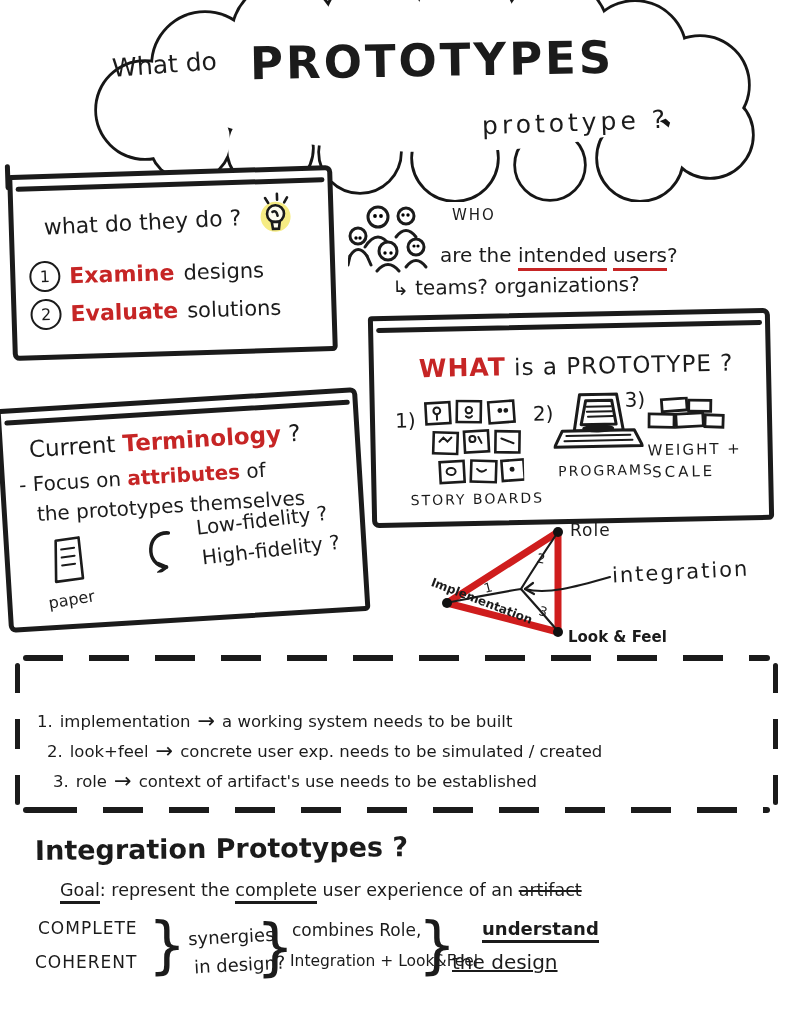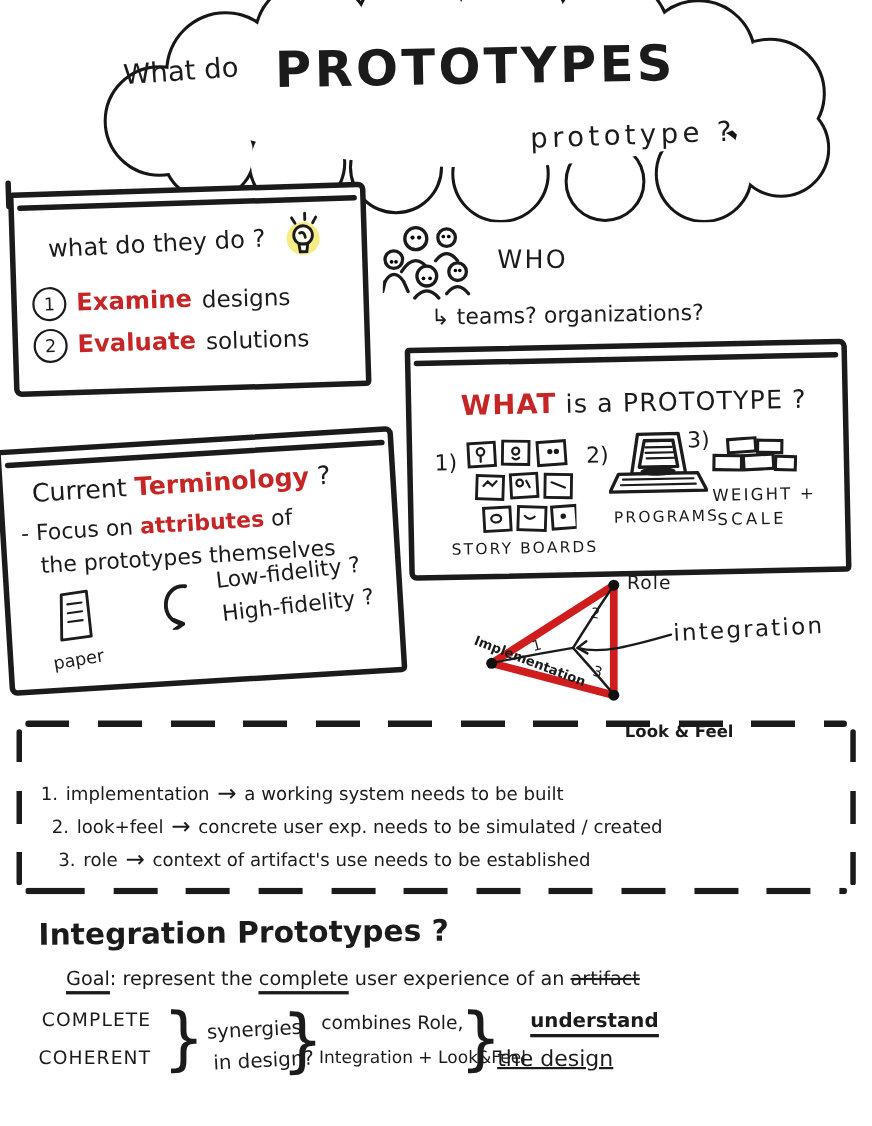--- a/index.html
+++ b/index.html
@@ -147,21 +147,24 @@
       <circle cx="55" cy="12" r="1.7"></circle>
         <circle cx="60" cy="12" r="1.7"></circle>
       <circle cx="8" cy="35" r="1.7"></circle>
         <circle cx="12" cy="35" r="1.7"></circle>
       <circle cx="37" cy="50" r="1.7"></circle>
         <circle cx="43" cy="50" r="1.7"></circle>
       <circle cx="66" cy="43" r="1.6"></circle>
         <circle cx="70" cy="43" r="1.6"></circle>
     </g>
   </svg>
-  <div class="abs hw" style="left:452px;top:224px;font-size:23px;letter-spacing:2px;">WHO</div>
+  <div class="abs hw" style="left:452px;top:206px;font-size:15px;letter-spacing:2px;">WHO</div>
+  <div class="abs hw" style="left:440px;top:243px;font-size:20px;">
+    <span>are the </span><span class="u-red">intended</span><span> </span><span class="u-red">users</span><span>?</span>
+  </div>
   <div class="abs hw" style="left:392px;top:274px;font-size:20px;transform:rotate(-1deg);">↳ teams? organizations?</div>
 
   <div class="panel" style="left:370px;top:312px;width:402px;height:212px;transform:rotate(-1.2deg);">
     <div class="topline"></div>
     <div class="abs hw" style="left:45px;top:34px;font-size:23px;letter-spacing:1px;">
       <span class="red bold" style="font-size:25px;">WHAT</span><span> is a PROTOTYPE ?</span>
     </div>
     <div class="abs hw" style="left:20px;top:88px;font-size:20px;">1)</div>
     <svg class="abs" style="left:48px;top:80px;" width="100" height="88" viewBox="0 0 100 88">
       <g stroke="#1b1b1b" stroke-width="2.6" fill="#ffffff">
@@ -264,21 +267,21 @@
       <path d="M100,74 L108,68 M100,74 L109,79"></path>
     </g>
     <g fill="#111111">
       <circle cx="133" cy="17" r="5"></circle>
       <circle cx="22" cy="88" r="5"></circle>
       <circle cx="133" cy="117" r="5"></circle>
     </g>
   </svg>
   <div class="abs hw" style="left:570px;top:520px;font-size:17px;letter-spacing:1px;">Role</div>
   <div class="abs hw" style="left:428px;top:594px;font-size:12px;transform:rotate(21deg);font-weight:700;">Implementation</div>
-  <div class="abs hw" style="left:568px;top:628px;font-size:15px;font-weight:700;margin-top:28px;">Look &amp; Feel</div>
+  <div class="abs hw" style="left:568px;top:628px;font-size:15px;font-weight:700;">Look &amp; Feel</div>
   <div class="abs hw" style="left:612px;top:560px;font-size:21px;letter-spacing:2px;transform:rotate(-3deg);">integration</div>
   <div class="abs hw" style="left:484px;top:580px;font-size:13px;transform:rotate(-15deg);">1</div>
   <div class="abs hw" style="left:537px;top:551px;font-size:13px;transform:rotate(10deg);">2</div>
   <div class="abs hw" style="left:539px;top:604px;font-size:13px;transform:rotate(15deg);">3</div>
 
   <div id="goal-box">
     <div class="dash-h" style="top:0;"></div>
     <div class="dash-h" style="bottom:0;background-position:14px 0;"></div>
     <div class="dash-v" style="left:0;"></div>
     <div class="dash-v" style="right:0;"></div>

